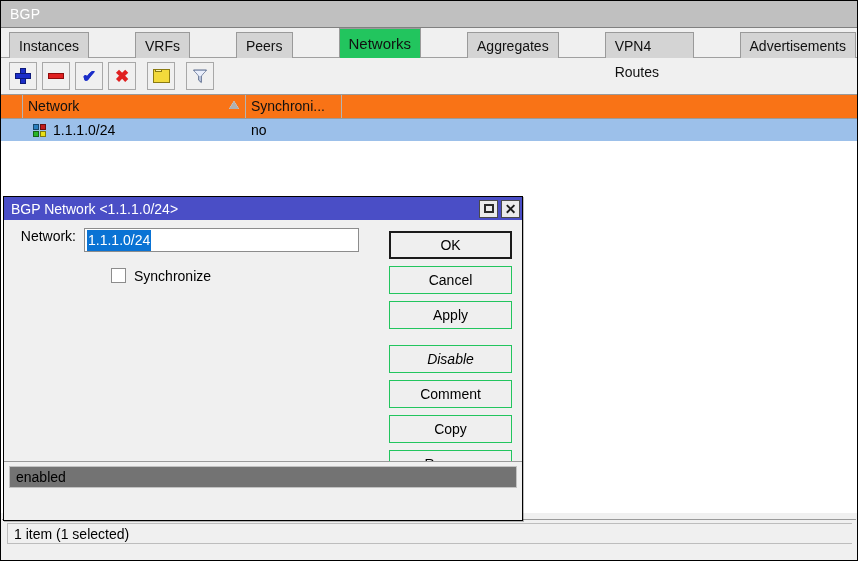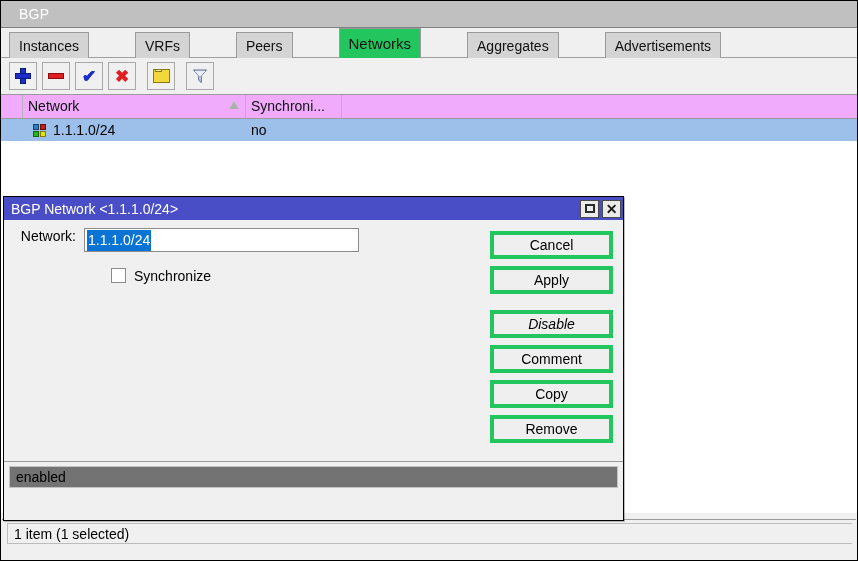--- a/index.html
+++ b/index.html
@@ -32,21 +32,21 @@
     height: 27px;
     background: #c0c0c0;
     border-bottom: 1px solid #808080;
     display: flex;
     align-items: center;
     box-sizing: border-box;
   }
   .win-title {
     color: #ffffff;
     font-size: 14px;
-    padding-left: 18px;
+    padding-left: 9px;
     letter-spacing: .2px;
   }
 
   
   .tabstrip {
     height: 30px;
     background: #f0f0f0;
     position: relative;
     display: flex;
     align-items: flex-end;
@@ -142,21 +142,21 @@
   .ico-funnel { width: 16px; height: 16px; display:block; }
 
   
   .table-wrap {
     background: #ffffff;
     border-top: 1px solid #9a9a9a;
   }
   .thead {
     display: flex;
     height: 24px;
-    background: #f0abfc;
+    background: #f97316;
     border-bottom: 1px solid #9a9a9a;
     box-sizing: border-box;
   }
   .th {
     border-right: 1px solid #b4b4b4;
     box-sizing: border-box;
     font-size: 14px;
     line-height: 23px;
     padding-left: 5px;
     color: #111;
@@ -247,21 +247,21 @@
     line-height: 20px;
     padding-left: 6px;
     box-sizing: border-box;
   }
 
   
   .dialog {
     position: absolute;
     left: 3px;
     top: 196px;
-    width: 621px;
+    width: 520px;
     height: 325px;
     background: #f0f0f0;
     border: 1px solid #000000;
     box-sizing: border-box;
     box-shadow: 1px 1px 0 rgba(0,0,0,.25);
   }
   .dlg-titlebar {
     height: 23px;
     background: #4a4ec6;
     display: flex;
@@ -351,21 +351,21 @@
 
   .btn-col {
     position: absolute;
     right: 10px; top: 11px;
     width: 123px;
   }
   .dbtn {
     width: 123px;
     height: 28px;
     background: #efefef;
-    border: 4px solid #22c55e;
+    border: 1px solid #22c55e;
     box-sizing: border-box;
     font-family: "Liberation Sans", sans-serif;
     font-size: 14px;
     color: #000;
     display: flex;
     align-items: center;
     justify-content: center;
     margin-bottom: 7px;
   }
   .dbtn.default {
@@ -401,20 +401,21 @@
   <div class="win-titlebar">
     <span class="win-title">BGP</span>
   </div>
 
   <div class="tabstrip" id="tabstrip">
       <div class="tab">Instances</div>
       <div class="tab">VRFs</div>
       <div class="tab">Peers</div>
       <div class="tab active">Networks</div>
       <div class="tab">Aggregates</div>
+      <div class="tab">VPN4 Routes</div>
       <div class="tab">Advertisements</div>
     </div>
 
   <div class="toolbar">
     <div class="tbtn">
       <span class="ico-plus"></span>
     </div>
     <div class="tbtn">
       <span class="ico-minus"></span>
     </div>
@@ -491,20 +492,21 @@
         <span class="sel-text">1.1.1.0/24</span>
       </div>
     </div>
 
     <div class="cb-row">
       <span class="checkbox"></span>
       <span class="cb-label">Synchronize</span>
     </div>
 
     <div class="btn-col" id="btncol">
+        <div class="dbtn default">OK</div>
         <div class="dbtn">Cancel</div>
         <div class="dbtn">Apply</div>
         <div class="dbtn spaced">Disable</div>
         <div class="dbtn">Comment</div>
         <div class="dbtn">Copy</div>
         <div class="dbtn">Remove</div>
       </div>
 
     <div class="dlg-status">
       <div class="inner">enabled</div>

